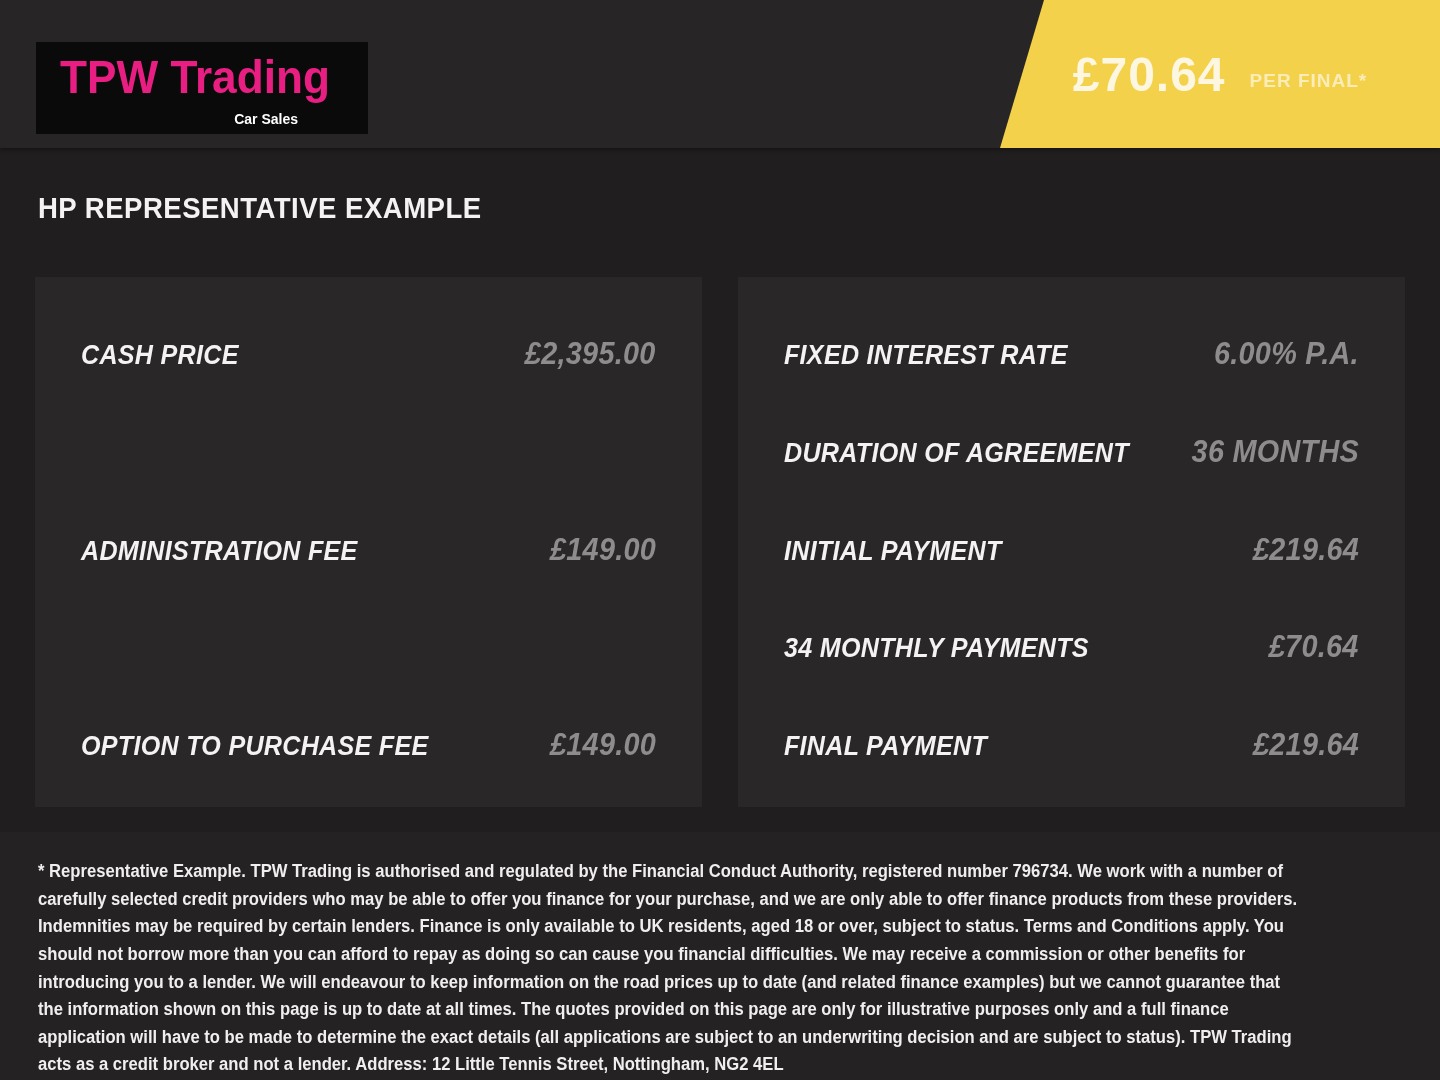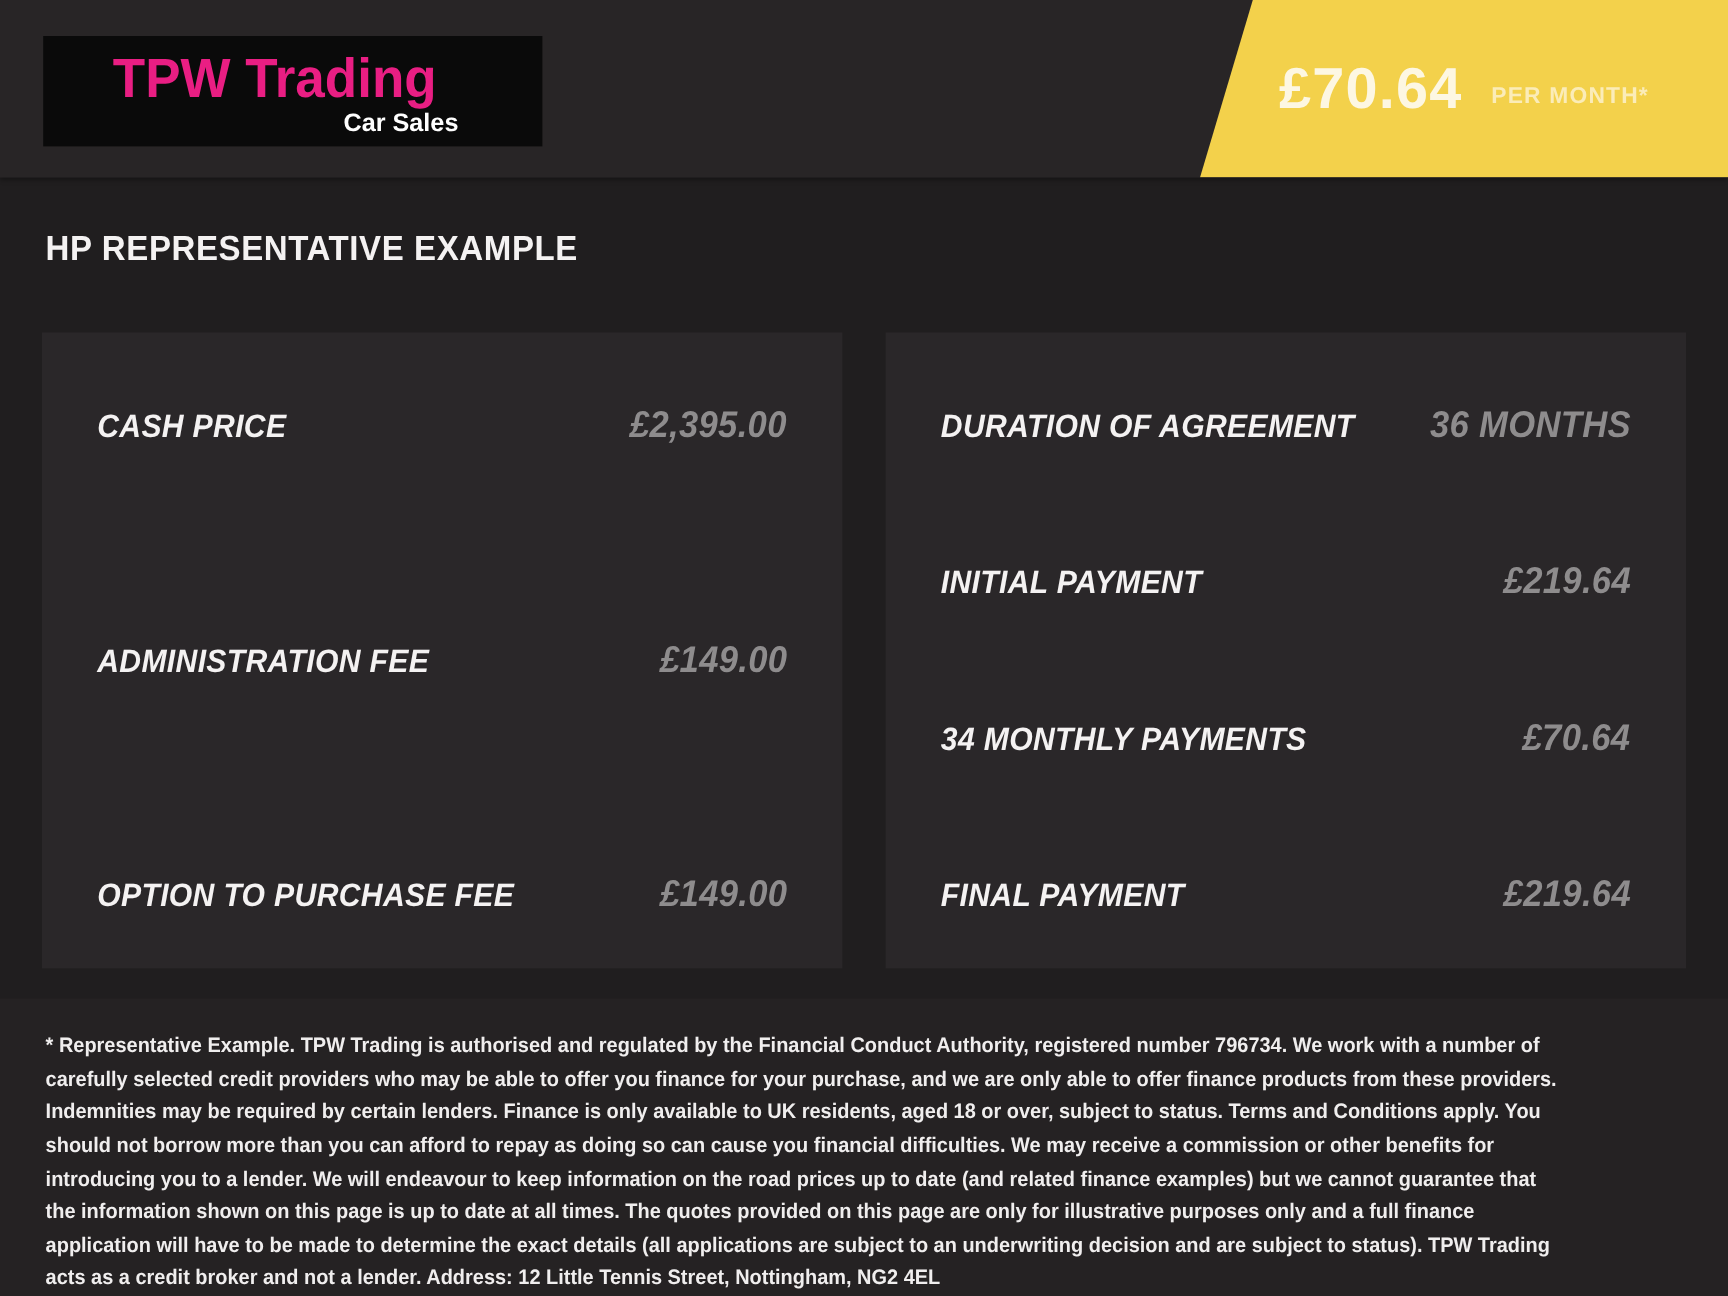--- a/index.html
+++ b/index.html
@@ -23,39 +23,38 @@
   }
   
   .header{
     position:relative;
     height:148px;
     background:var(--header-bg);
     box-shadow:0 2px 4px rgba(0,0,0,.35);
   }
   .logo-box{
     position:absolute;
-    left:36px;top:30px;
-    width:416px;height:92px;
+    left:36px;top:42px;
+    width:332px;height:92px;
     background:var(--logo-bg);
-    padding-left:34px;
   }
   .logo-title{
     display:inline-block;
     margin:8px 0 0 24px;
     font-size:46px;
     letter-spacing:0;
     color:var(--brand-pink);
     transform:scaleX(.96);
     transform-origin:0 50%;
     white-space:nowrap;
   }
   .logo-subtitle{
     position:absolute;
     right:70px;bottom:7px;
-    font-size:21px;
+    font-size:14px;
     color:#ffffff;
     white-space:nowrap;
   }
   .price-ribbon{
     position:absolute;
     right:0;top:0;
     width:440px;height:148px;
     background:var(--banner-yellow);
     clip-path:polygon(10% 0,100% 0,100% 100%,0 100%);
     display:flex;
@@ -145,21 +144,21 @@
 </head>
 <body>
 
 <div class="header">
   <div class="logo-box">
     <span class="logo-title">TPW Trading</span>
     <span class="logo-subtitle">Car Sales</span>
   </div>
   <div class="price-ribbon">
     <span class="ribbon-amount">£70.64</span>
-    <span class="ribbon-period">PER MONTH*</span>
+    <span class="ribbon-period">PER FINAL*</span>
   </div>
 </div>
 
 <div class="main">
   <div class="page-heading">HP REPRESENTATIVE EXAMPLE</div>
 
   <div class="panels">
 
     <div class="panel">
       <div class="finance-row">
@@ -170,20 +169,24 @@
         <span class="row-label">ADMINISTRATION FEE</span>
         <span class="row-value">£149.00</span>
       </div>
       <div class="finance-row">
         <span class="row-label">OPTION TO PURCHASE FEE</span>
         <span class="row-value">£149.00</span>
       </div>
     </div>
 
     <div class="panel">
+      <div class="finance-row">
+        <span class="row-label">FIXED INTEREST RATE</span>
+        <span class="row-value">6.00% P.A.</span>
+      </div>
       <div class="finance-row">
         <span class="row-label">DURATION OF AGREEMENT</span>
         <span class="row-value">36 MONTHS</span>
       </div>
       <div class="finance-row">
         <span class="row-label">INITIAL PAYMENT</span>
         <span class="row-value">£219.64</span>
       </div>
       <div class="finance-row">
         <span class="row-label">34 MONTHLY PAYMENTS</span>

